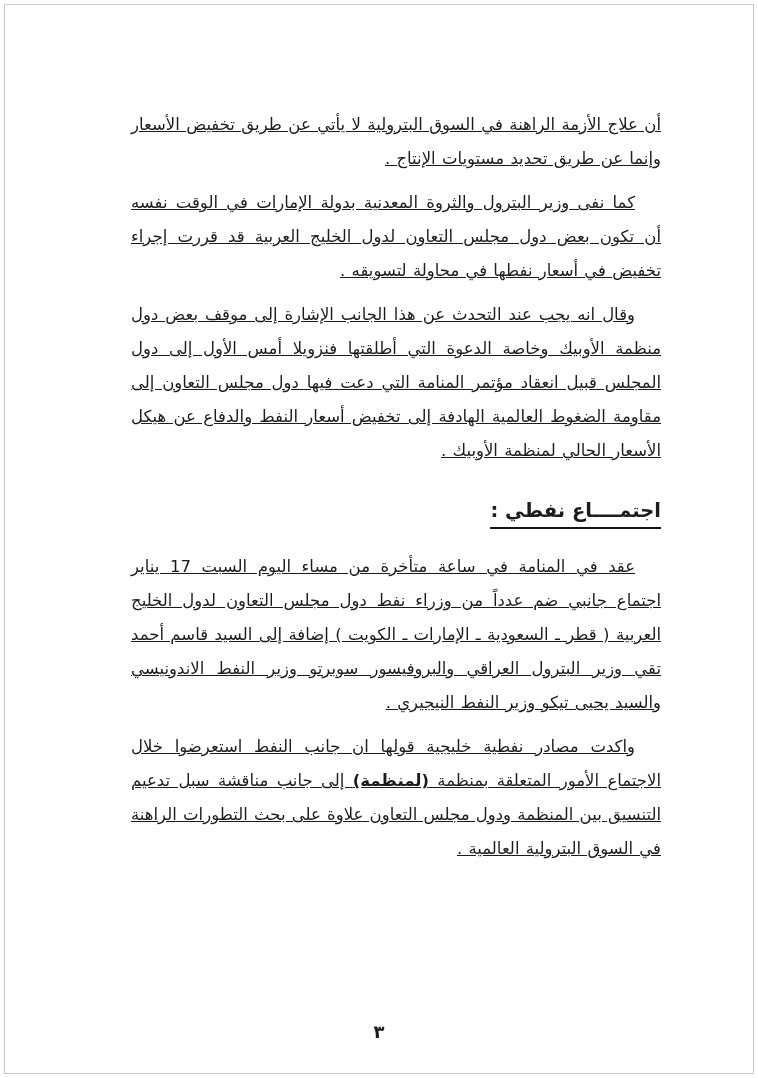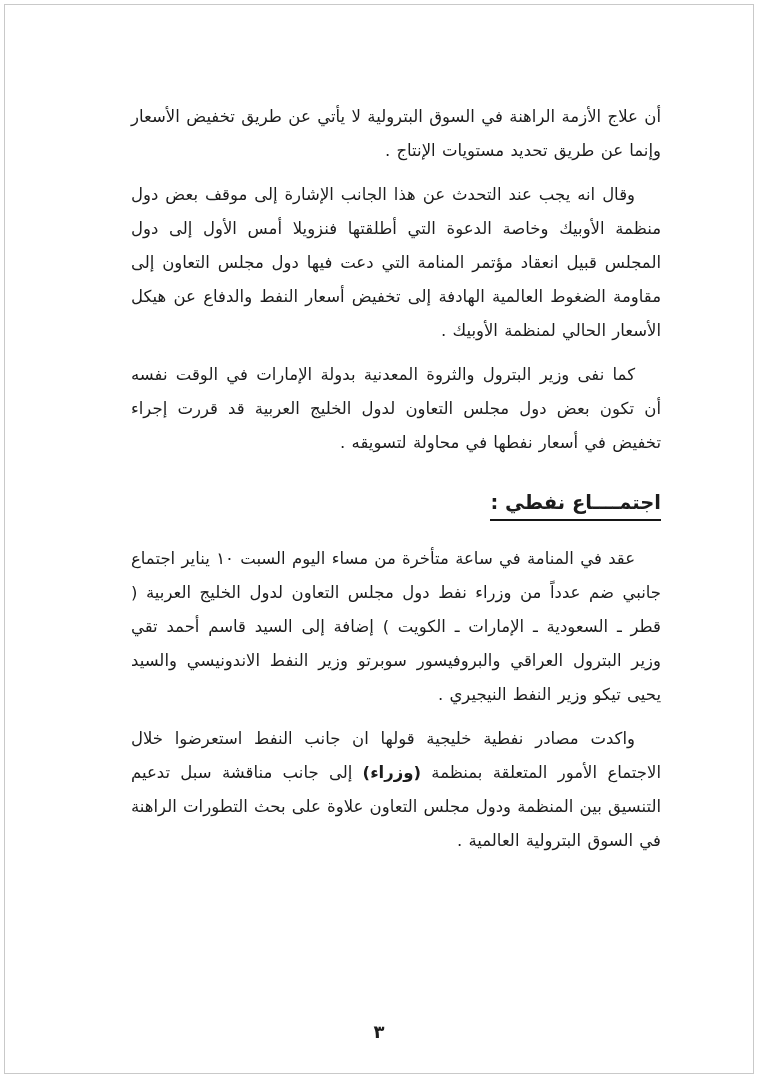--- a/index.html
+++ b/index.html
@@ -25,22 +25,23 @@
     position: absolute;
     top: 100px;
     right: 97px;
     width: 530px;
     direction: rtl;
     text-align: justify;
     font-size: 16.5px;
     line-height: 34px;
   }
   .page-content p {
-    margin: 0 0 10px 0;
+    margin: 8px 0 10px 0;
     word-spacing: 1px;
+    text-decoration: underline;
   }
   .page-content p.indent {
     text-indent: 26px;
   }
   .section-heading {
     margin: 26px 0 22px 0;
     font-weight: bold;
     font-size: 19.5px;
   }
   .section-heading .underline {
@@ -63,30 +64,30 @@
 </style>
 </head>
 <body>
 
 <div class="scan-frame"></div>
 
 <div class="page-content">
 
   <p>أن علاج الأزمة الراهنة في السوق البترولية لا يأتي عن طريق تخفيض الأسعار وإنما عن طريق تحديد مستويات الإنتاج .</p>
 
+  <p class="indent">كما نفى وزير البترول والثروة المعدنية بدولة الإمارات في الوقت نفسه أن تكون بعض دول مجلس التعاون لدول الخليج العربية قد قررت إجراء تخفيض في أسعار نفطها في محاولة لتسويقه .</p>
+
   <p class="indent">وقال انه يجب عند التحدث عن هذا الجانب الإشارة إلى موقف بعض دول منظمة الأوبيك وخاصة الدعوة التي أطلقتها فنزويلا أمس الأول إلى دول المجلس قبيل انعقاد مؤتمر المنامة التي دعت فيها دول مجلس التعاون إلى مقاومة الضغوط العالمية الهادفة إلى تخفيض أسعار النفط والدفاع عن هيكل الأسعار الحالي لمنظمة الأوبيك .</p>
-
-  <p class="indent">كما نفى وزير البترول والثروة المعدنية بدولة الإمارات في الوقت نفسه أن تكون بعض دول مجلس التعاون لدول الخليج العربية قد قررت إجراء تخفيض في أسعار نفطها في محاولة لتسويقه .</p>
 
   <h2 class="section-heading">
     <span class="underline">اجتمــــاع نفطي :</span>
   </h2>
 
-  <p class="indent">عقد في المنامة في ساعة متأخرة من مساء اليوم السبت ١٠ يناير اجتماع جانبي ضم عدداً من وزراء نفط دول مجلس التعاون لدول الخليج العربية ( قطر ـ السعودية ـ الإمارات ـ الكويت ) إضافة إلى السيد قاسم أحمد تقي وزير البترول العراقي والبروفيسور سوبرتو وزير النفط الاندونيسي والسيد يحيى تيكو وزير النفط النيجيري .</p>
+  <p class="indent">عقد في المنامة في ساعة متأخرة من مساء اليوم السبت 17 يناير اجتماع جانبي ضم عدداً من وزراء نفط دول مجلس التعاون لدول الخليج العربية ( قطر ـ السعودية ـ الإمارات ـ الكويت ) إضافة إلى السيد قاسم أحمد تقي وزير البترول العراقي والبروفيسور سوبرتو وزير النفط الاندونيسي والسيد يحيى تيكو وزير النفط النيجيري .</p>
 
   <p class="indent">
-    <span>واكدت مصادر نفطية خليجية قولها ان جانب النفط استعرضوا خلال الاجتماع الأمور المتعلقة بمنظمة </span><span class="bold-inline">(وزراء)</span><span> إلى جانب مناقشة سبل تدعيم التنسيق بين المنظمة ودول مجلس التعاون علاوة على بحث التطورات الراهنة في السوق البترولية العالمية .</span>
+    <span>واكدت مصادر نفطية خليجية قولها ان جانب النفط استعرضوا خلال الاجتماع الأمور المتعلقة بمنظمة </span><span class="bold-inline">(لمنظمة)</span><span> إلى جانب مناقشة سبل تدعيم التنسيق بين المنظمة ودول مجلس التعاون علاوة على بحث التطورات الراهنة في السوق البترولية العالمية .</span>
   </p>
 
 
 </div>
 
 <div class="page-number">٣</div>
 
 </body></html>

